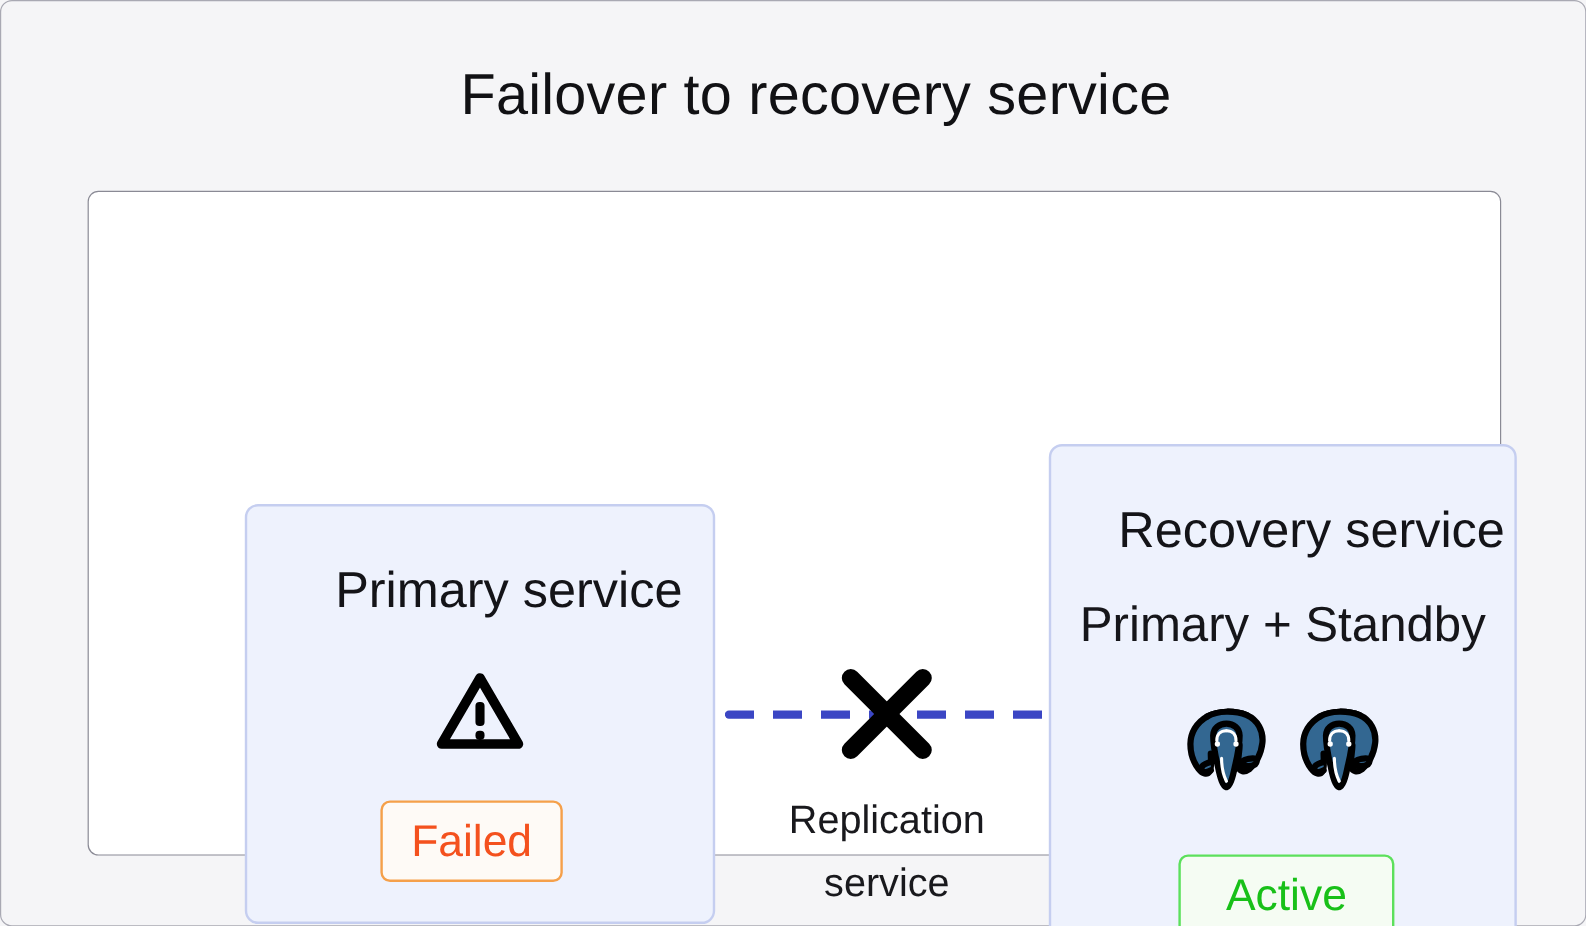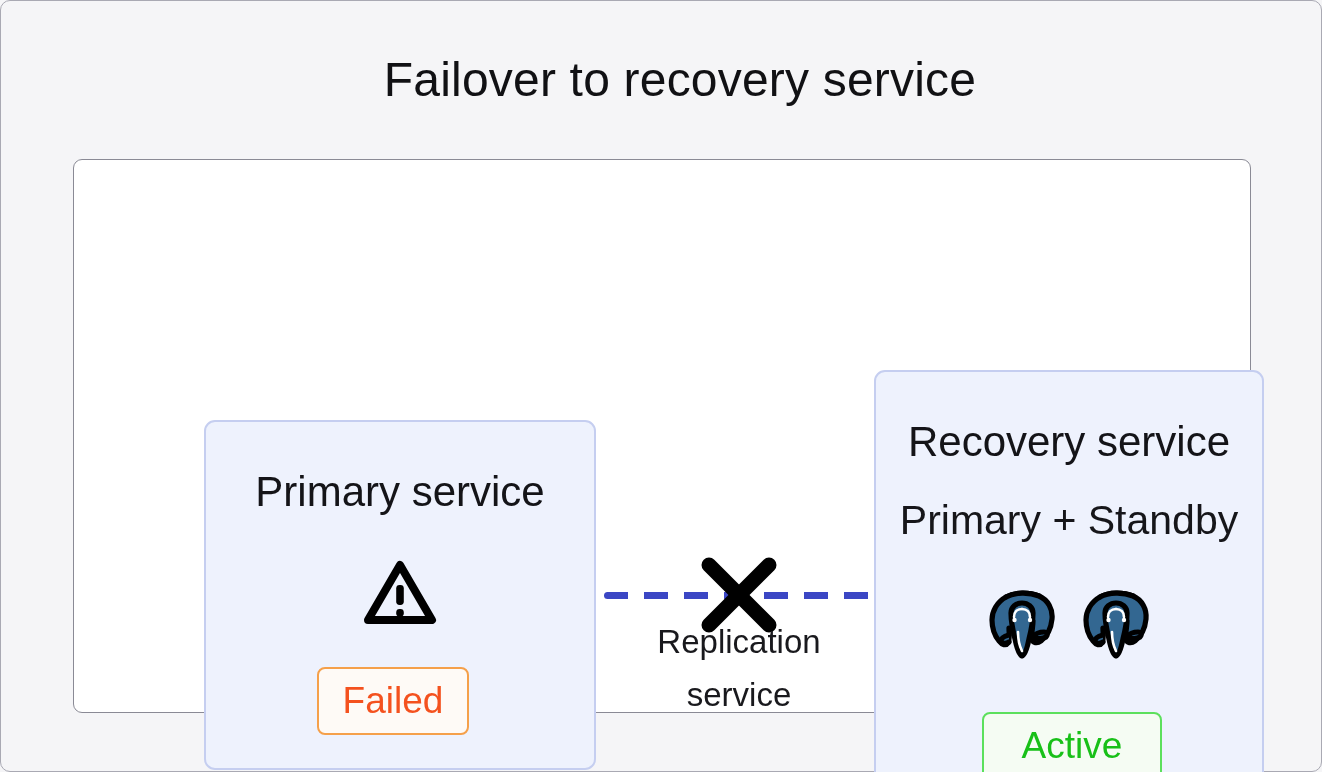--- a/index.html
+++ b/index.html
@@ -78,20 +78,21 @@
   .box-title {
     position: absolute;
     left: 0;
     width: 100%;
     text-align: center;
     font-size: 42px;
     font-weight: 300;
     color: #141418;
     line-height: 52px;
     white-space: nowrap;
+    padding-left: 24px;
   }
 
   #primary-service-title { top: 44px; }
   #recovery-service-title { top: 44px; }
 
   #recovery-service-subtitle {
     position: absolute;
     left: 0;
     top: 128px;
     width: 100%;
@@ -180,21 +181,21 @@
     position: absolute;
     left: 88px;
     top: -44px;
     width: 94px;
     height: 94px;
   }
 
   #replication-caption {
     position: absolute;
     left: 525px;
-    top: 455px;
+    top: 496px;
     width: 280px;
     text-align: center;
     font-size: 33px;
     font-weight: 300;
     color: #19191d;
     line-height: 53px;
   }
   #replication-caption span { display: block; }
 </style>
 </head>

